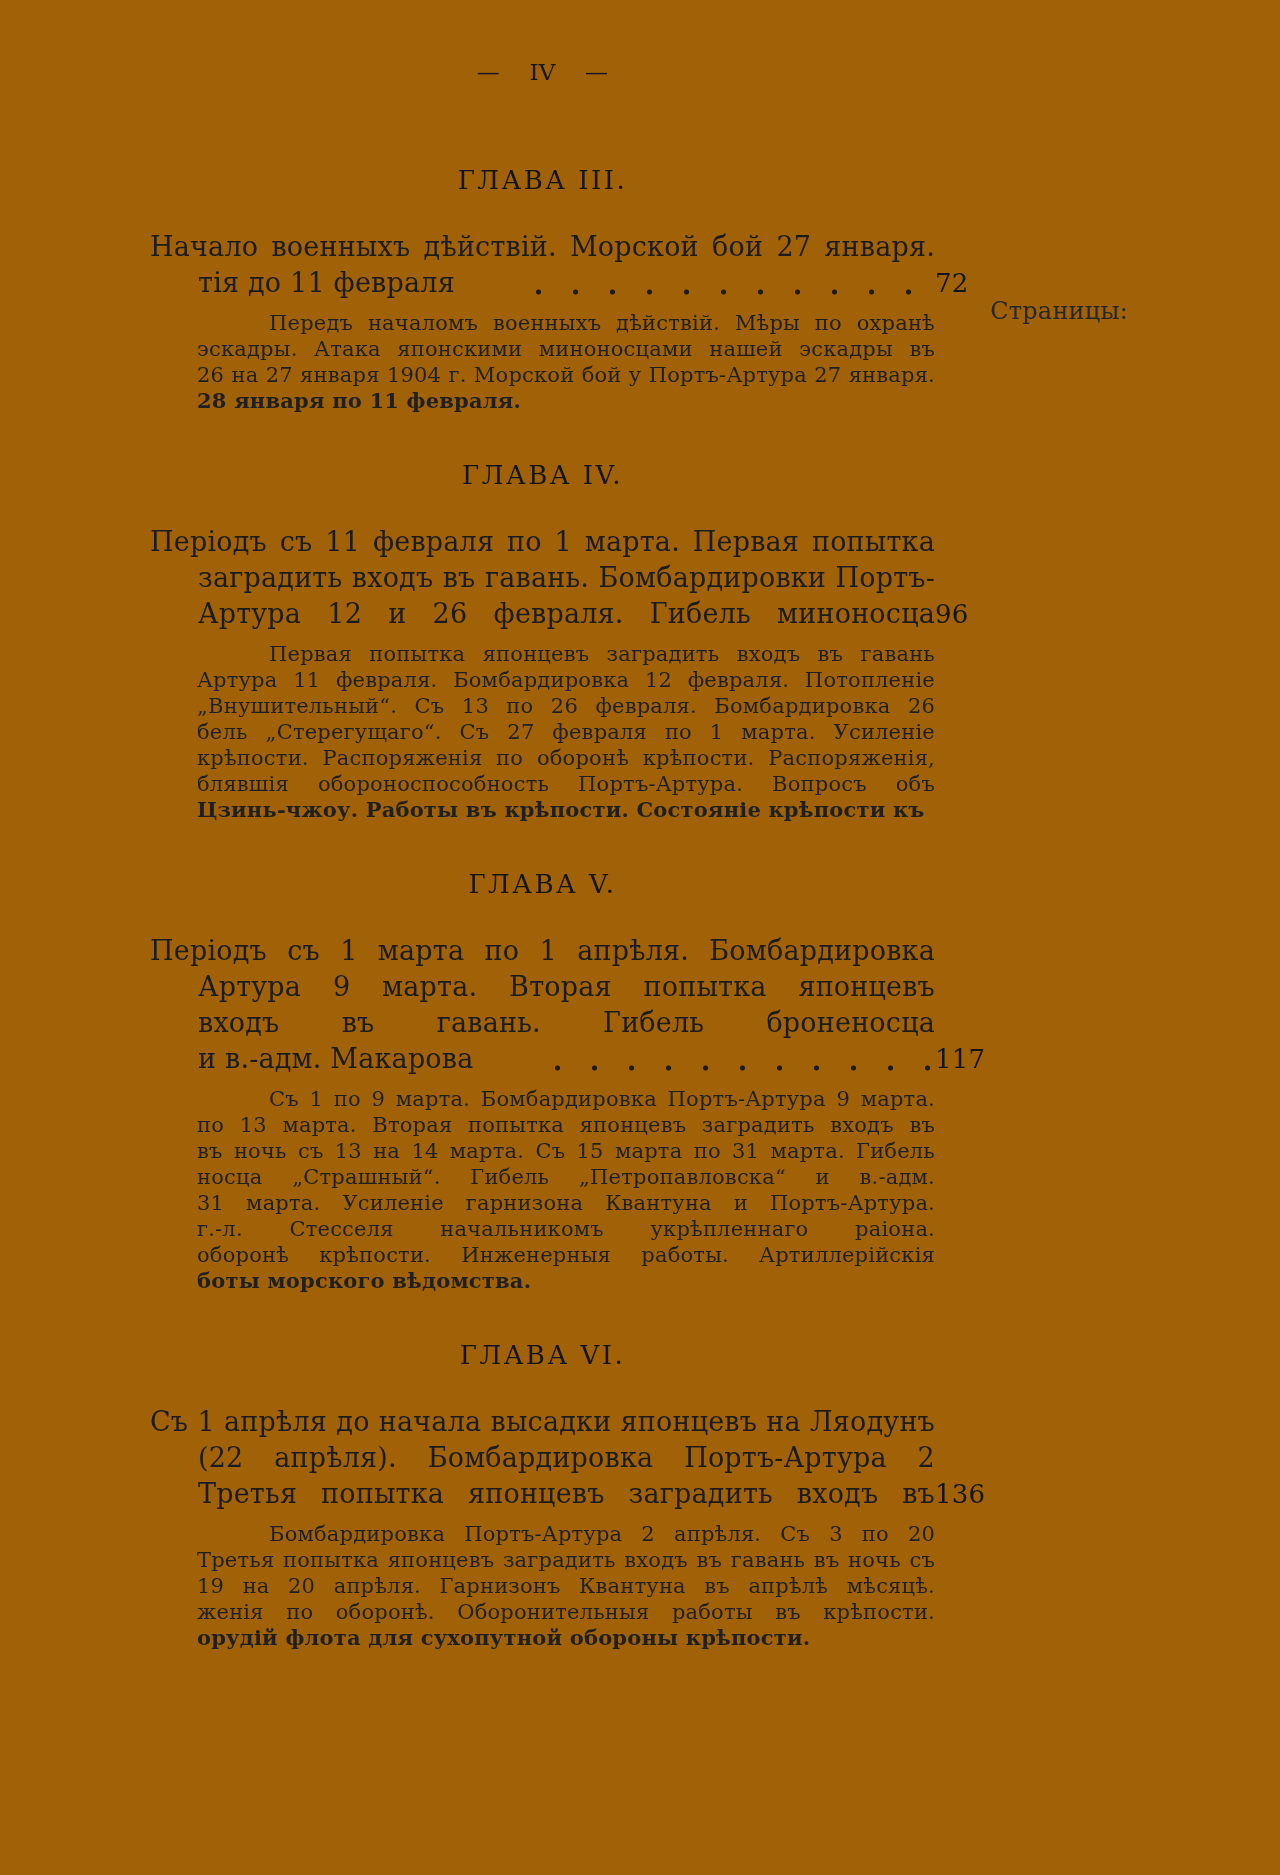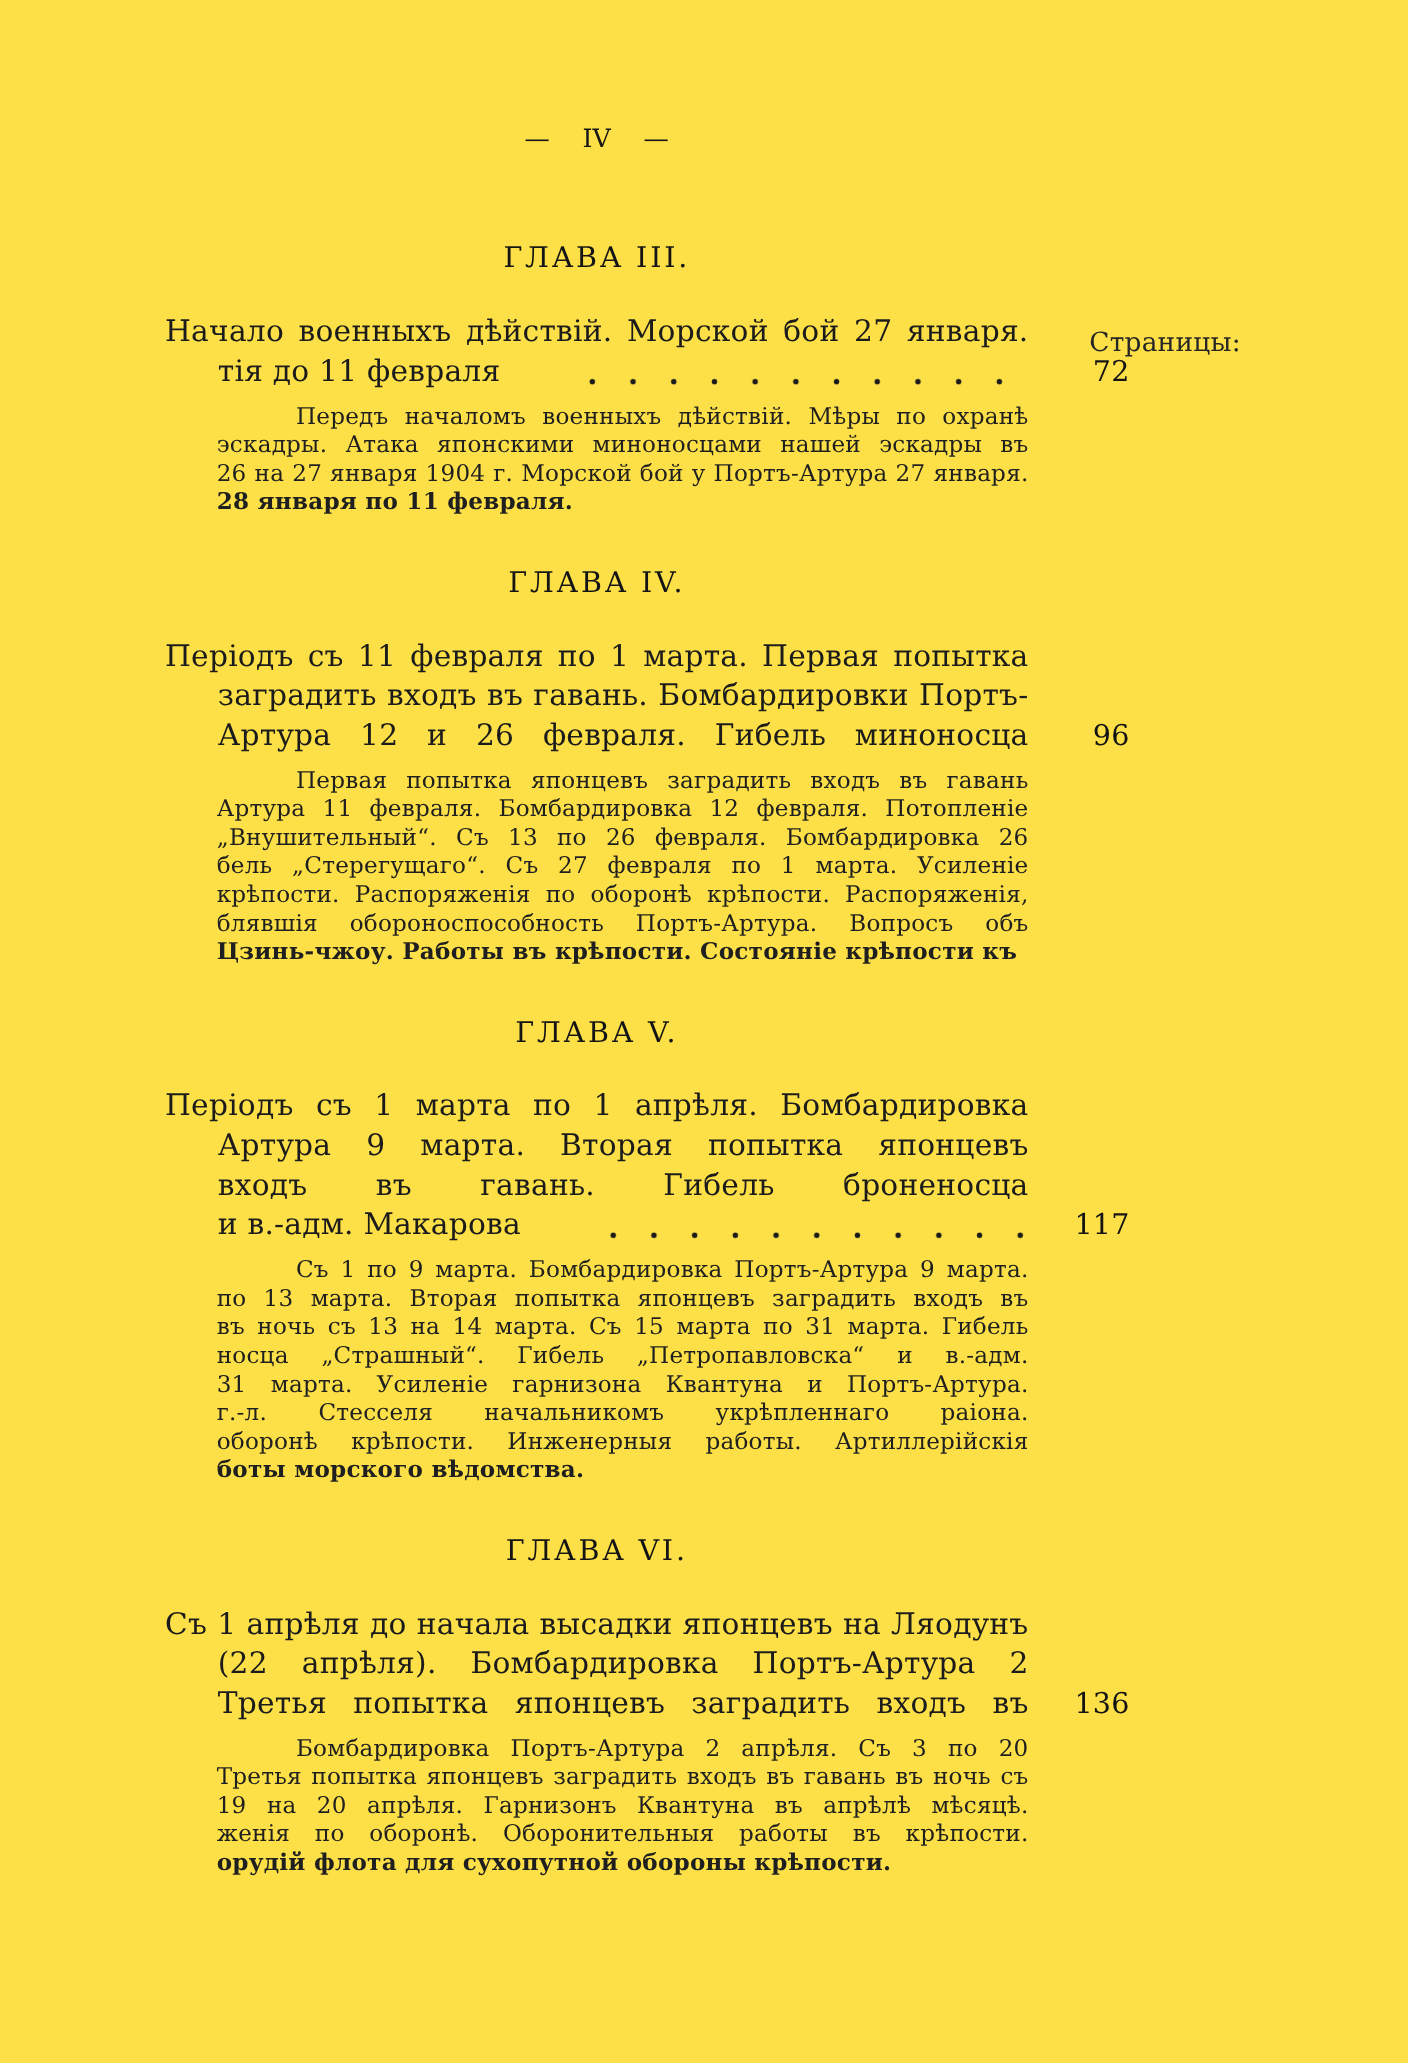--- a/index.html
+++ b/index.html
@@ -5,26 +5,26 @@
   html, body {
     margin: 0;
     padding: 0;
     background: #e8e6e1;
   }
   .page {
     position: relative;
     width: 1280px;
     height: 1875px;
     margin: 0 auto;
-    background: #fde047;
+    background: #a16207;
     color: #1b1b1b;
     font-family: "DejaVu Serif", "Liberation Serif", serif;
     overflow: hidden;
     box-sizing: border-box;
-    padding-top: 114px;
+    padding-top: 59px;
     letter-spacing: 0.2px;
   }
   .folio {
     margin-left: 150px;
     width: 785px;
     text-align: center;
     font-size: 23px;
     word-spacing: 22px;
     color: #161616;
   }
@@ -100,21 +100,21 @@
     background-image: radial-gradient(circle, #1b1b1b 2.2px, rgba(0,0,0,0) 2.9px);
     background-size: 37px 10px;
     background-repeat: repeat-x;
     background-position: 0 22px;
   }
   .pagenum {
     position: absolute;
     left: 100%;
     bottom: 0;
     width: 92px;
-    text-align: right;
+    text-align: left;
     font-size: 26px;
     line-height: 36px;
     color: #141414;
   }
 
   .summary {
     margin-top: 9px;
     margin-left: 47px;
     width: 738px;
     font-size: 21px;

